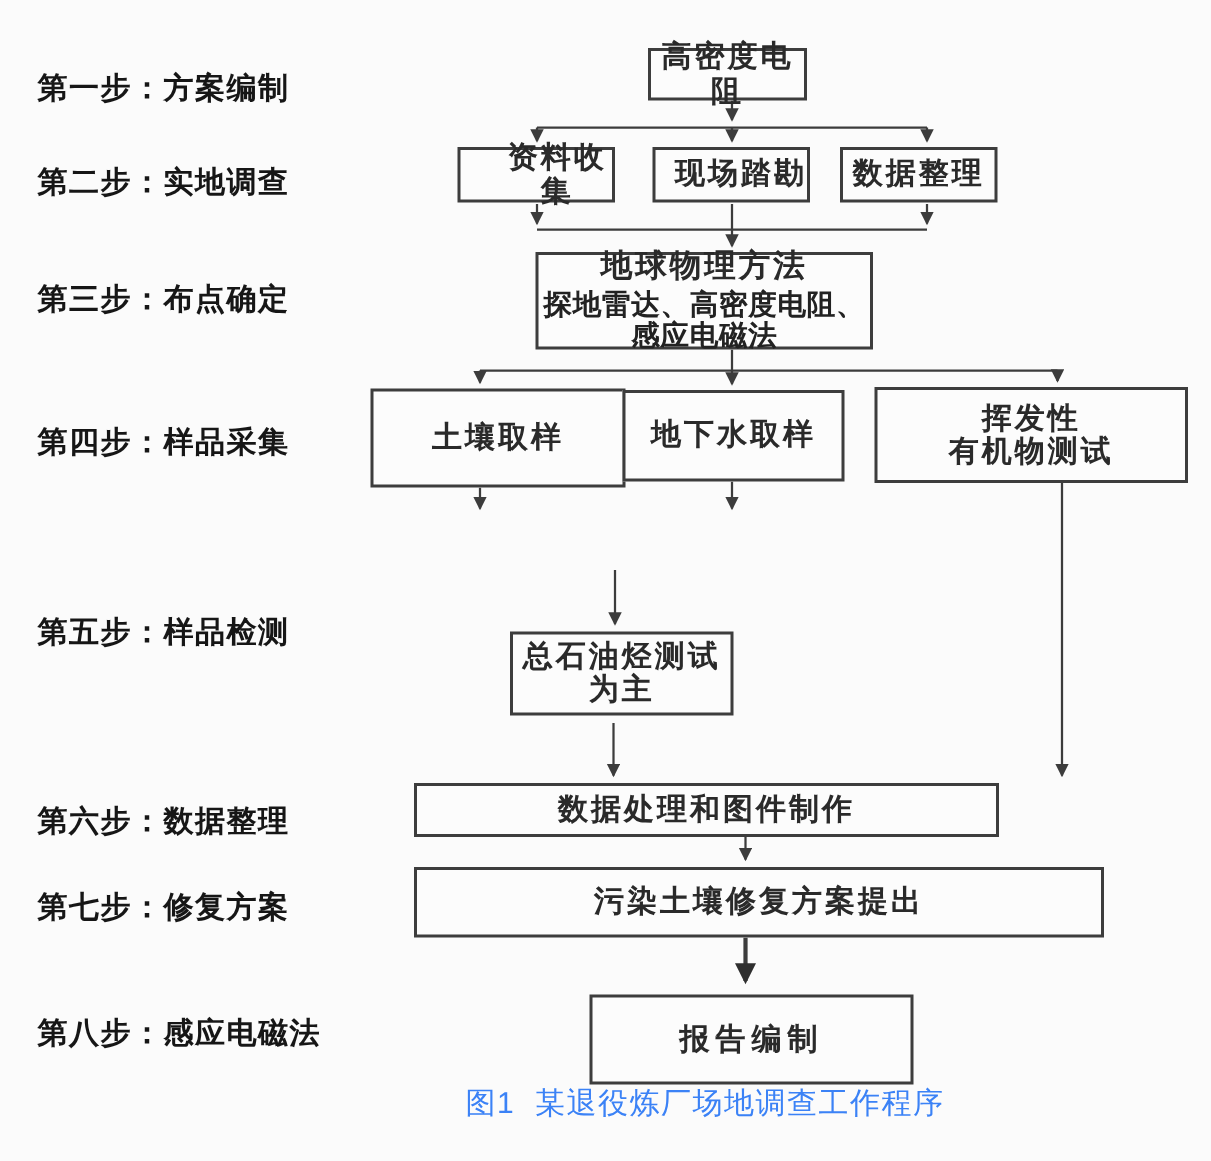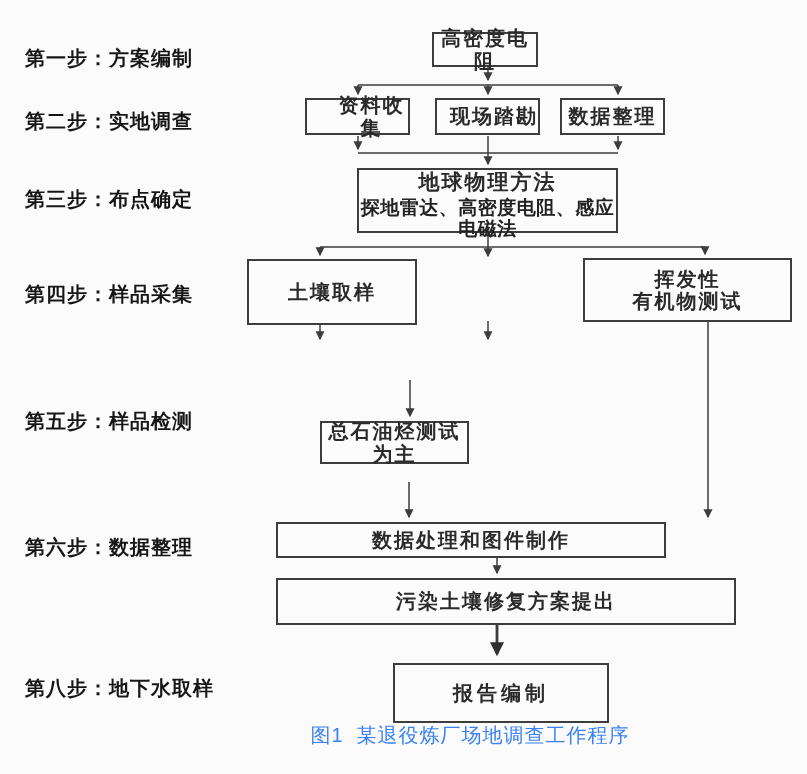--- a/index.html
+++ b/index.html
@@ -39,26 +39,26 @@
     font-weight:700;
     color:#161616;
     letter-spacing:1px;
     white-space:nowrap;
   }
   
   .n-workplan   {left:432px;top:32px; width:106px;height:35px;}
   .n-datacoll   {left:305px;top:98px; width:105px;height:37px;padding-left:28px;}
   .n-sitesurvey {left:435px;top:98px; width:105px;height:37px;align-items:flex-end;}
   .n-interview  {left:560px;top:98px; width:105px;height:37px;}
-  .n-geophys    {left:357px;top:168px;width:261px;height:65px;justify-content:space-between;}
+  .n-geophys    {left:357px;top:168px;width:225px;height:65px;}
   .n-soil       {left:247px;top:259px;width:170px;height:66px;}
   .n-groundw    {left:415px;top:260px;width:148px;height:61px;}
   .n-voc        {left:583px;top:258px;width:209px;height:64px;}
   .n-storage    {left:273px;top:343px;width:257px;height:37px;}
-  .n-tph        {left:320px;top:421px;width:149px;height:43px;align-items:center;}
+  .n-tph        {left:340px;top:421px;width:149px;height:56px;align-items:center;}
   .n-dataproc   {left:276px;top:522px;width:390px;height:36px;}
   .n-remed      {left:276px;top:578px;width:460px;height:47px;}
   .n-report     {left:393px;top:663px;width:216px;height:60px;letter-spacing:4px;}
   .geo-title{font-size:21px;font-weight:600;letter-spacing:2px;}
   .geo-sub{font-size:19px;font-weight:700;letter-spacing:0.5px;margin-top:3px;color:#222;}
   
   .s1{top:45px;} .s2{top:108px;} .s3{top:186px;} .s4{top:281px;}
   .s5{top:408px;} .s6{top:534px;} .s7{top:591px;} .s8{top:675px;}
   .caption{
     position:absolute;
@@ -118,21 +118,22 @@
       <line x1="497" y1="625" x2="497" y2="654" stroke-width="2.8" marker-end="url(#arrBig)"></line>
     </g>
   </svg>
 
   <div class="step-label s1">第一步：方案编制</div>
   <div class="step-label s2">第二步：实地调查</div>
   <div class="step-label s3">第三步：布点确定</div>
   <div class="step-label s4">第四步：样品采集</div>
   <div class="step-label s5">第五步：样品检测</div>
   <div class="step-label s6">第六步：数据整理</div>
-  <div class="step-label s8">第八步：地下水取样</div>
+  <div class="step-label s7">第七步：修复方案</div>
+  <div class="step-label s8">第八步：感应电磁法</div>
 
   <div class="node n-workplan">
     <span>高密度电阻</span>
   </div>
 
   <div class="node n-datacoll">
     <span>资料收集</span>
   </div>
 
   <div class="node n-sitesurvey">
@@ -145,20 +146,23 @@
 
   <div class="node n-geophys">
     <span class="geo-title">地球物理方法</span>
     <span class="geo-sub">探地雷达、高密度电阻、感应电磁法</span>
   </div>
 
   <div class="node n-soil">
     <span>土壤取样</span>
   </div>
 
+  <div class="node n-groundw">
+    <span>地下水取样</span>
+  </div>
 
   <div class="node n-voc">
     <span>挥发性</span>
     <span>有机物测试</span>
   </div>
 
 
   <div class="node n-tph">
     <span>总石油烃测试</span>
     <span>为主</span>

